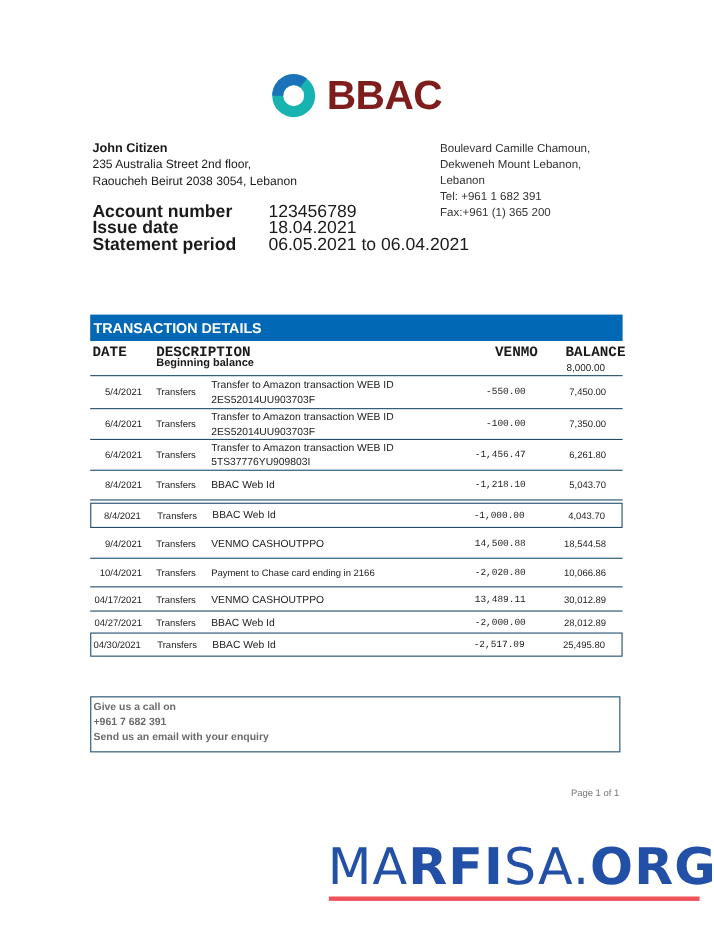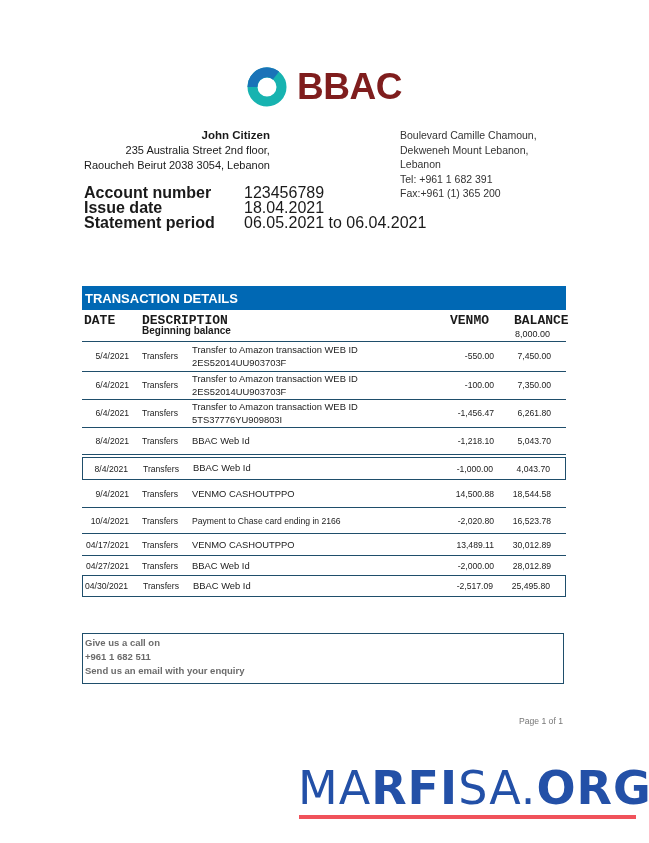--- a/index.html
+++ b/index.html
@@ -11,21 +11,21 @@
 
     
     .logo { left: 247px; top: 66px; height: 42px; display: flex; align-items: center; }
     .logo svg { display: block; }
     .logo-text {
       margin-left: 10px; font-family: "Liberation Sans", sans-serif; font-weight: bold;
       font-size: 37px; color: #7f1d1d; letter-spacing: -0.5px; line-height: 42px;
     }
 
     
-    .cust { left: 84px; top: 128px; font-size: 11px; line-height: 15px; text-align: right; }
+    .cust { left: 84px; top: 128px; font-size: 11px; line-height: 15px; }
     .cust .name { font-weight: bold; font-size: 11.5px; }
     .acct { left: 84px; top: 185px; font-size: 16px; line-height: 15px; }
     .acct .row { display: flex; }
     .acct .lbl { width: 160px; font-weight: bold; }
 
     .bank { left: 400px; top: 128px; font-size: 10.5px; line-height: 14.6px; color: #333; }
 
     
     .tbl-wrap { left: 82px; top: 286px; width: 484px; }
     .tbl-head-bar {
@@ -40,21 +40,21 @@
 
     .row-t {
       position: relative; font-size: 8.6px; color: #222;
       border-bottom: 1.2px solid #1f4e6b;
     }
     .row-t.boxed { border: 1.3px solid #1f4e6b; margin-top: 2px; margin-bottom: 2px; }
     .row-t span { position: absolute; }
     .row-t .c-date { right: 437px; text-align: right; }
     .row-t .c-type { left: 60px; }
     .row-t .c-desc { left: 110px; font-size: 9.4px; line-height: 13px; }
-    .row-t .c-amt { right: 72px; text-align: left; }
+    .row-t .c-amt { right: 88px; text-align: left; font-family: Liberation Mono, monospace; }
     .row-t .c-bal { right: 15px; text-align: left; }
 
     
     .contact {
       left: 82px; top: 633px; width: 482px; height: 51px;
       border: 1.3px solid #1f4e6b; font-size: 9.5px; line-height: 14px; color: #6b6b6b; font-weight: bold;
       padding: 2px 0 0 2px; box-sizing: border-box;
     }
     .page-no { left: 519px; top: 716px; font-size: 8.6px; color: #777; }
 
@@ -161,21 +161,21 @@
     <span class="c-type" style="top:7px">Transfers</span>
     <span class="c-desc" style="top:5px">VENMO CASHOUTPPO</span>
     <span class="c-amt" style="top:7px">14,500.88</span>
     <span class="c-bal" style="top:7px">18,544.58</span>
   </div>
   <div class="row-t" style="height:25px">
     <span class="c-date" style="top:8px">10/4/2021</span>
     <span class="c-type" style="top:8px">Transfers</span>
     <span class="c-desc" style="top:7px; font-size:8.6px">Payment to Chase card ending in 2166</span>
     <span class="c-amt" style="top:8px">-2,020.80</span>
-    <span class="c-bal" style="top:8px">16,523.78</span>
+    <span class="c-bal" style="top:8px">10,066.86</span>
   </div>
   <div class="row-t" style="height:21px">
     <span class="c-date" style="top:6px">04/17/2021</span>
     <span class="c-type" style="top:6px">Transfers</span>
     <span class="c-desc" style="top:4px">VENMO CASHOUTPPO</span>
     <span class="c-amt" style="top:6px">13,489.11</span>
     <span class="c-bal" style="top:6px">30,012.89</span>
   </div>
   <div class="row-t" style="height:19px; border-bottom:none">
     <span class="c-date" style="top:5px">04/27/2021</span>
@@ -188,20 +188,20 @@
     <span class="c-date" style="top:5px">04/30/2021</span>
     <span class="c-type" style="top:5px">Transfers</span>
     <span class="c-desc" style="top:3px">BBAC Web Id</span>
     <span class="c-amt" style="top:5px">-2,517.09</span>
     <span class="c-bal" style="top:5px">25,495.80</span>
   </div>
 </div>
 
 <div class="abs contact">
   <div>Give us a call on</div>
-  <div>+961 1 682 511</div>
+  <div>+961 7 682 391</div>
   <div>Send us an email with your enquiry</div>
 </div>
 
 <div class="abs page-no">Page 1 of 1</div>
 
 <div class="abs watermark"><span>MA</span><span class="bold">RFI</span><span>SA.</span><span class="bold">ORG</span></div>
 <div class="abs wm-line"></div>
 
 </body></html>

